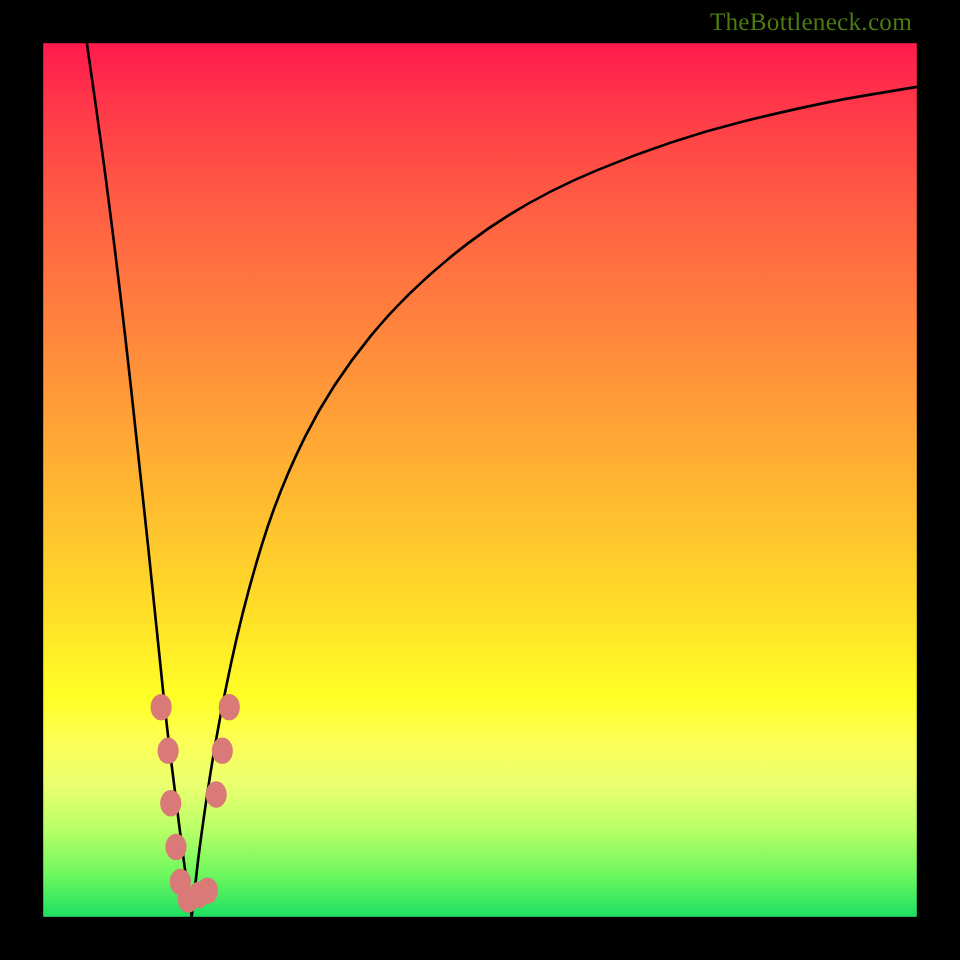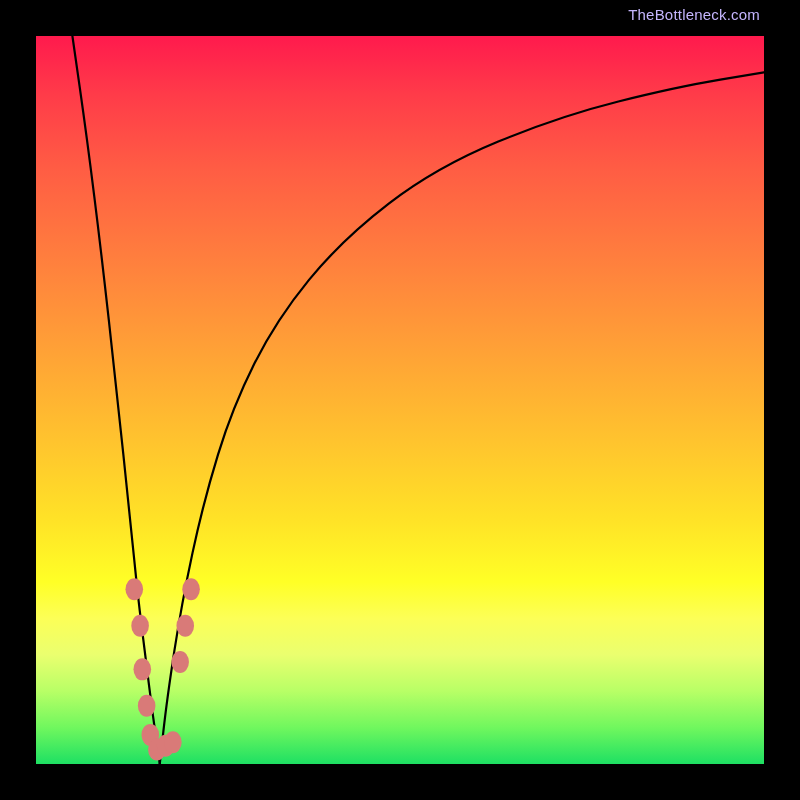--- a/index.html
+++ b/index.html
@@ -38,25 +38,26 @@
       #eaff6f 85%,
       #b8ff66 90%,
       #70f75e 95%,
       #1ee063 100%
     );
   }
   .watermark {
     position: absolute;
     top: 6px;
     right: 40px;
-    color: #c4b5fd;
-    font-size: 15px;
+    color: #4d7c0f;
+    font-size: 21px;
     font-weight: 500;
     letter-spacing: 0.2px;
     user-select: none;
+    font-family: Liberation Serif, serif;
   }
   svg.curves {
     position: absolute;
     left: 0;
     top: 0;
     width: 728px;
     height: 728px;
     overflow: visible;
   }
   .curve {

